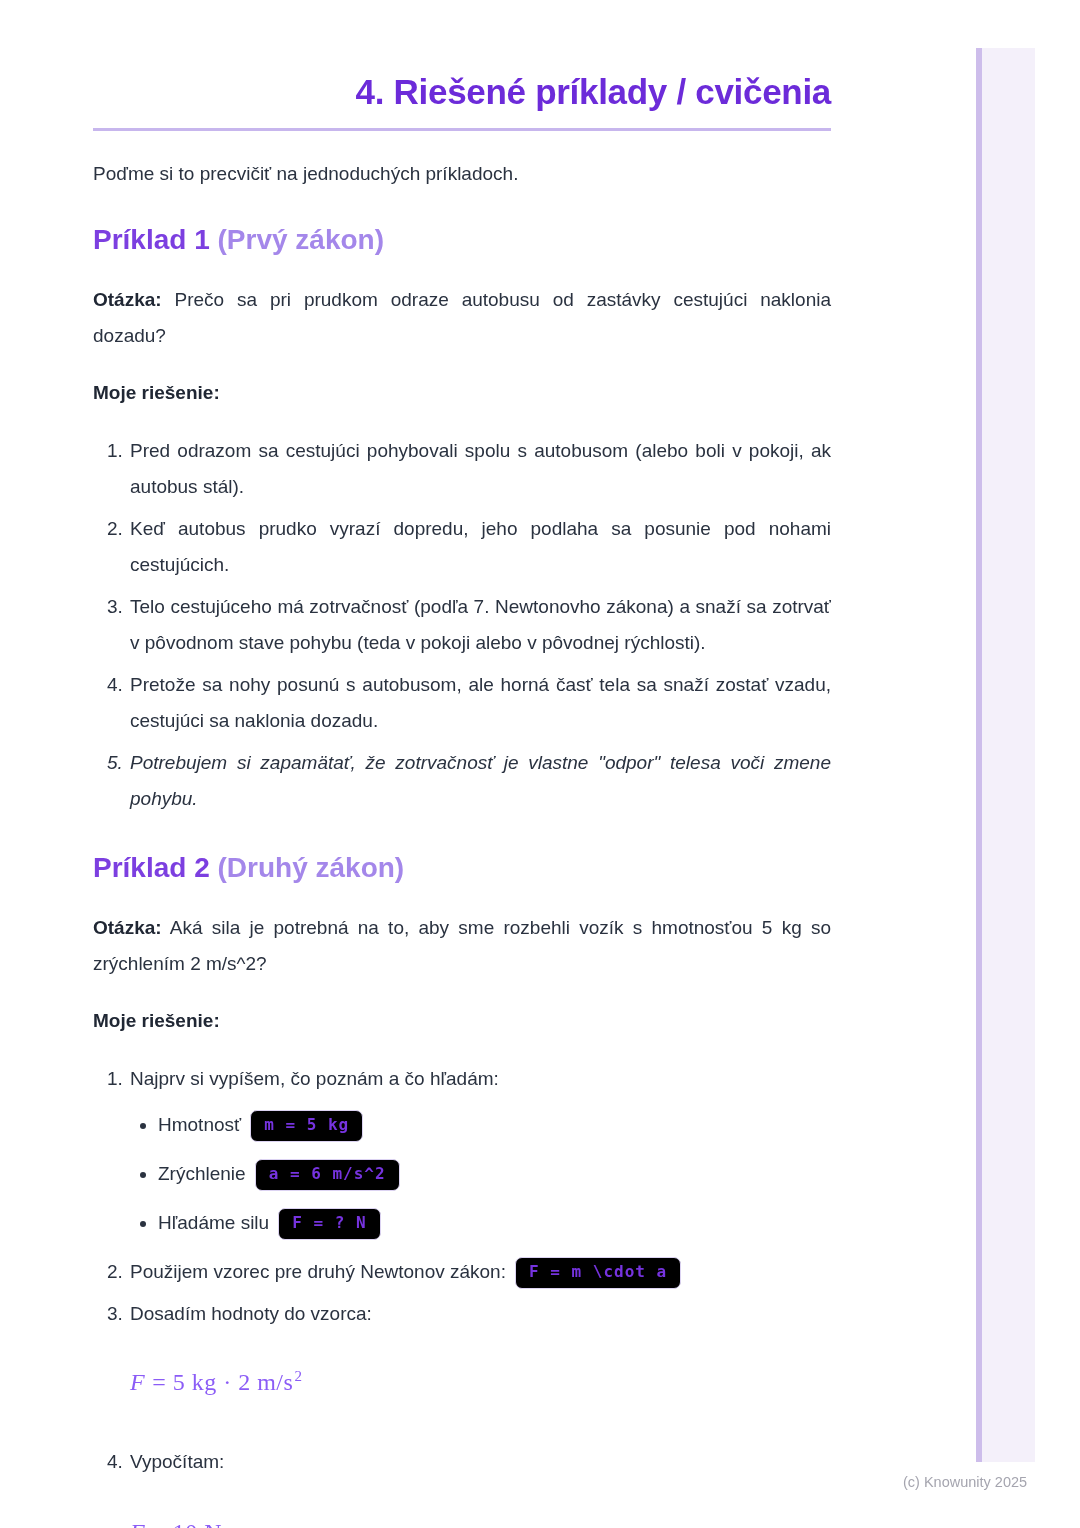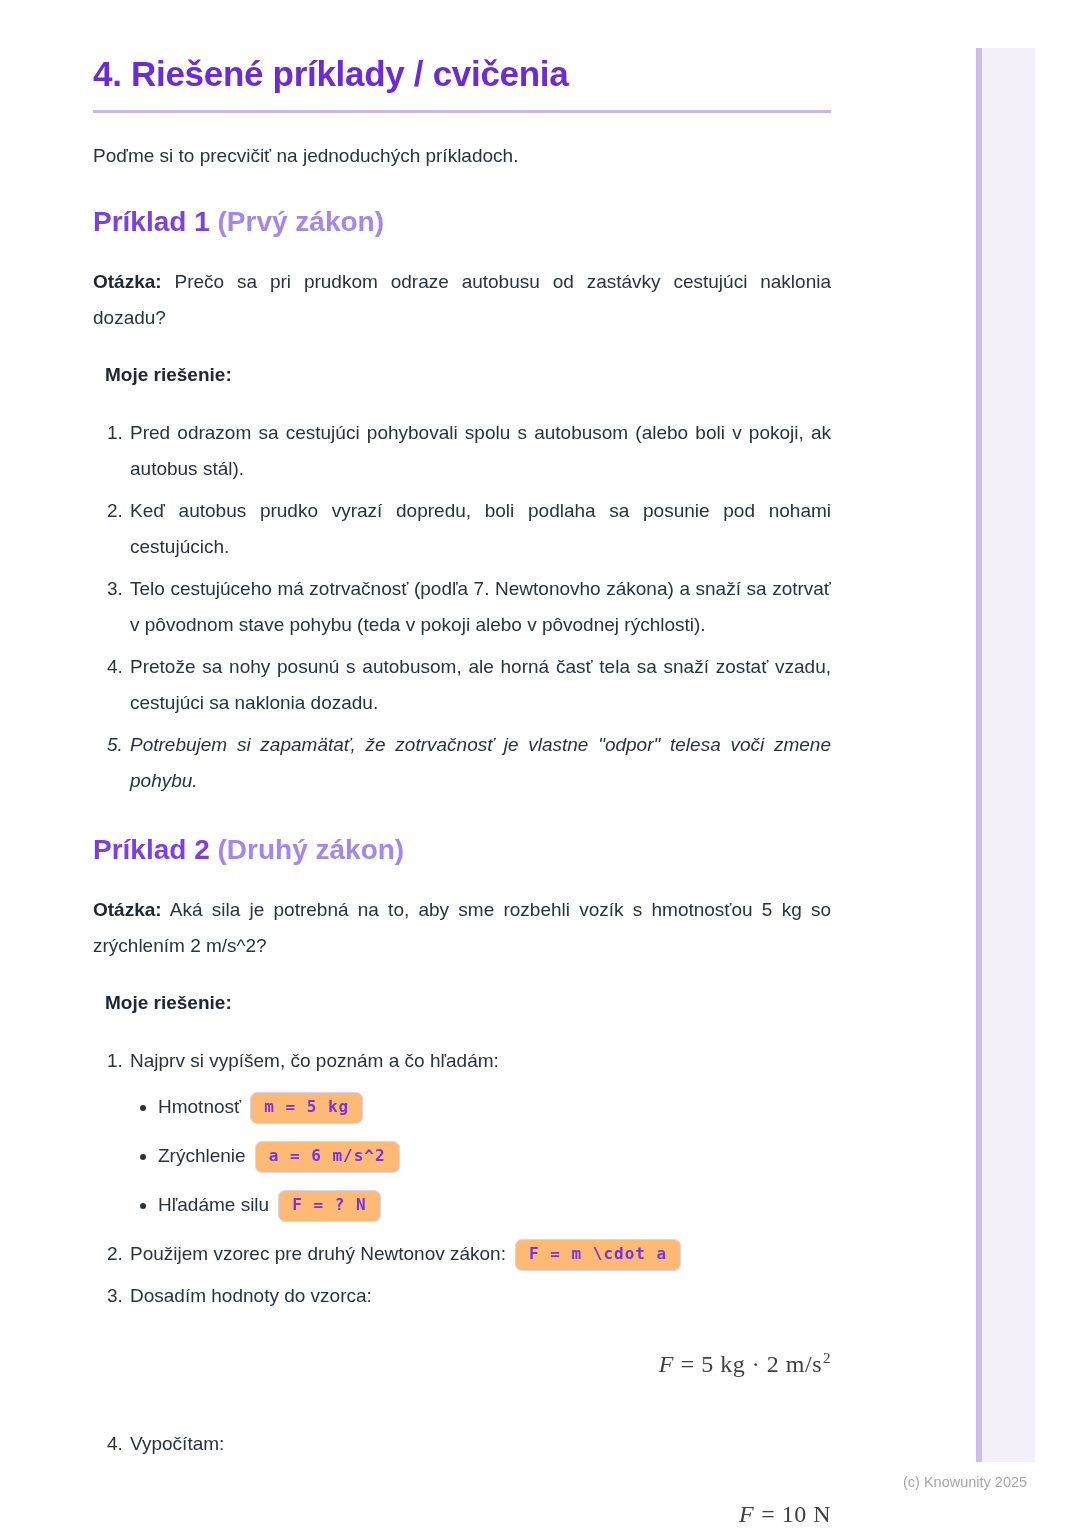--- a/index.html
+++ b/index.html
@@ -10,26 +10,27 @@
     color:#2A3240;
     position:relative;
     overflow:hidden;
   }
   .content{
     position:absolute;
     left:93px;top:0;
     width:738px;
   }
   h1.page-title{
-    margin:54px 0 0 0;
+    margin:72px 0 0 0;
     font-size:35px;
     line-height:40px;
     font-weight:bold;
     color:#6C2BD9;
     letter-spacing:-0.3px;
+    text-align:right;
   }
   .title-rule{
     height:3px;border:none;
     background:#C7B6ED;
     margin:16px 0 0 0;
   }
   p.lead{
     margin:28px 0 0 0;
     font-size:19px;
     line-height:30px;
@@ -46,21 +47,21 @@
     margin:25px 0 0 0;
     font-size:19px;
     line-height:36px;
     text-align:justify;
   }
   .bold-label{
     font-weight:bold;
     color:#202734;
   }
   p.sol{
-    margin:21px 0 0 12px;
+    margin:21px 0 0 0;
     font-size:19px;
     line-height:36px;
     font-weight:bold;
     color:#202734;
   }
   ol.steps{
     margin:22px 0 0 0;
     padding-left:35px;
     font-size:19px;
     line-height:36px;
@@ -79,34 +80,34 @@
   ul.known > li{
     margin:0 0 13px 0;
     text-align:left;
   }
   .chip{
     display:inline-block;
     font-family:"DejaVu Sans Mono", monospace;
     font-size:16px;
     font-weight:bold;
     color:#7633DF;
-    background:#fdba74;
+    background:#000000;
     border:1px solid #DCD3F2;
     border-radius:7px;
     padding:3px 13px 5px 13px;
     margin-left:9px;
     letter-spacing:1px;
     vertical-align:1px;
     line-height:22px;
   }
   .math{
-    text-align:right;
+    text-align:left;
     font-family:"Liberation Serif", serif;
     font-size:24px;
-    color:#404040;
+    color:#8b5cf6;
     font-style:normal;
     font-weight:normal;
     letter-spacing:0.5px;
   }
   .math .mvar{
     font-style:italic;
     margin-right:7px;
   }
   .math sup{
     font-size:15px;
@@ -146,21 +147,21 @@
   <p class="lead">Poďme si to precvičiť na jednoduchých príkladoch.</p>
 
   <h2 class="example-heading"><span class="strong-part">Príklad 1</span><span class="light-part"> (Prvý zákon)</span></h2>
 
   <p class="qline"><span class="bold-label">Otázka:</span><span> Prečo sa pri prudkom odraze autobusu od zastávky cestujúci naklonia dozadu?</span></p>
 
   <p class="sol">Moje riešenie:</p>
 
   <ol class="steps">
     <li>Pred odrazom sa cestujúci pohybovali spolu s autobusom (alebo boli v pokoji, ak autobus stál).</li>
-    <li>Keď autobus prudko vyrazí dopredu, boli podlaha sa posunie pod nohami cestujúcich.</li>
+    <li>Keď autobus prudko vyrazí dopredu, jeho podlaha sa posunie pod nohami cestujúcich.</li>
     <li>Telo cestujúceho má zotrvačnosť (podľa 7. Newtonovho zákona) a snaží sa zotrvať v pôvodnom stave pohybu (teda v pokoji alebo v pôvodnej rýchlosti).</li>
     <li>Pretože sa nohy posunú s autobusom, ale horná časť tela sa snaží zostať vzadu, cestujúci sa naklonia dozadu.</li>
     <li class="note-italic">Potrebujem si zapamätať, že zotrvačnosť je vlastne "odpor" telesa voči zmene pohybu.</li>
   </ol>
 
   <h2 class="example-heading"><span class="strong-part">Príklad 2</span><span class="light-part"> (Druhý zákon)</span></h2>
 
   <p class="qline"><span class="bold-label">Otázka:</span><span> Aká sila je potrebná na to, aby sme rozbehli vozík s hmotnosťou 5 kg so zrýchlením 2 m/s^2?</span></p>
 
   <p class="sol">Moje riešenie:</p>

